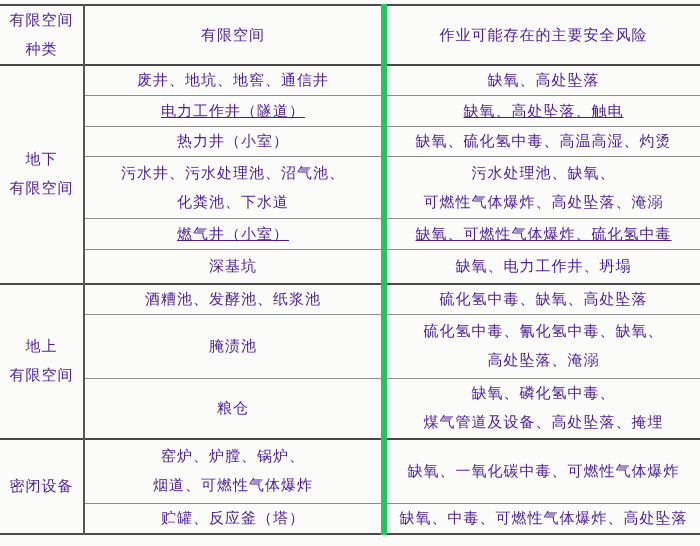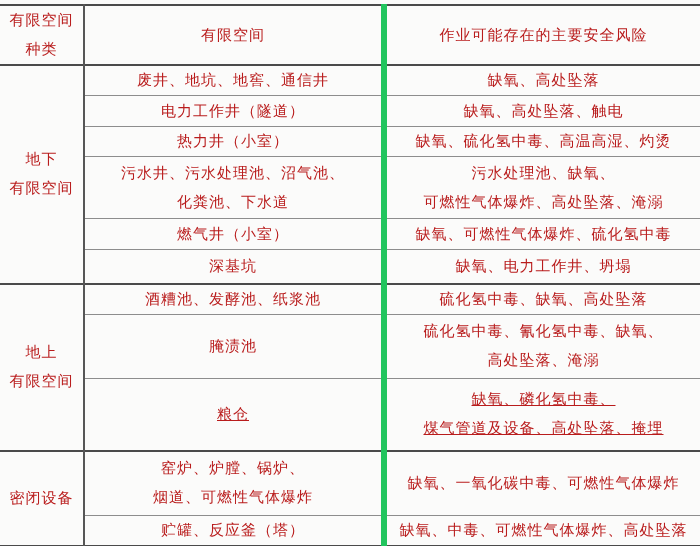--- a/index.html
+++ b/index.html
@@ -16,21 +16,21 @@
     height: 546px;
     box-sizing: border-box;
     padding-top: 4px;
   }
   table.risk-table {
     width: 700px;
     border-collapse: collapse;
     table-layout: fixed;
     border-top: 2px solid #4a4a4a;
     border-bottom: 2px solid #4a4a4a;
-    color: #b91c1c;
+    color: #4c1d95;
   }
   table.risk-table col.c1 { width: 84px; }
   table.risk-table col.c2 { width: 300px; }
   table.risk-table col.c3 { width: 316px; }
 
   th, td {
     font-weight: normal;
     font-size: 15px;
     letter-spacing: 1px;
     line-height: 29px;
@@ -45,23 +45,23 @@
   .v2 { border-left: 6px solid #22c55e; }
   
   td { border-top: 1px solid #8d8d8d; }
   
   tr.group-start td, tr.group-start th { border-top: 2px solid #4a4a4a; }
   tr.header-row th { border-top: none; }
 
   tr.rh-header  { height: 56px; }
   tr.rh-29 { height: 29px; }
   tr.rh-30 { height: 30px; }
-  tr.rh-31 { height: 31px; }
+  tr.rh-31 { height: 31px; text-decoration: underline; }
   tr.rh-34 { height: 34px; }
-  tr.rh-61 { height: 73px; text-decoration: underline; }
+  tr.rh-61 { height: 61px; }
   tr.rh-62 { height: 62px; }
   tr.rh-64 { height: 64px; }
 </style>
 </head>
 <body>
 
 <div class="page">
   <table class="risk-table">
     <colgroup>
         <col class="c1">

